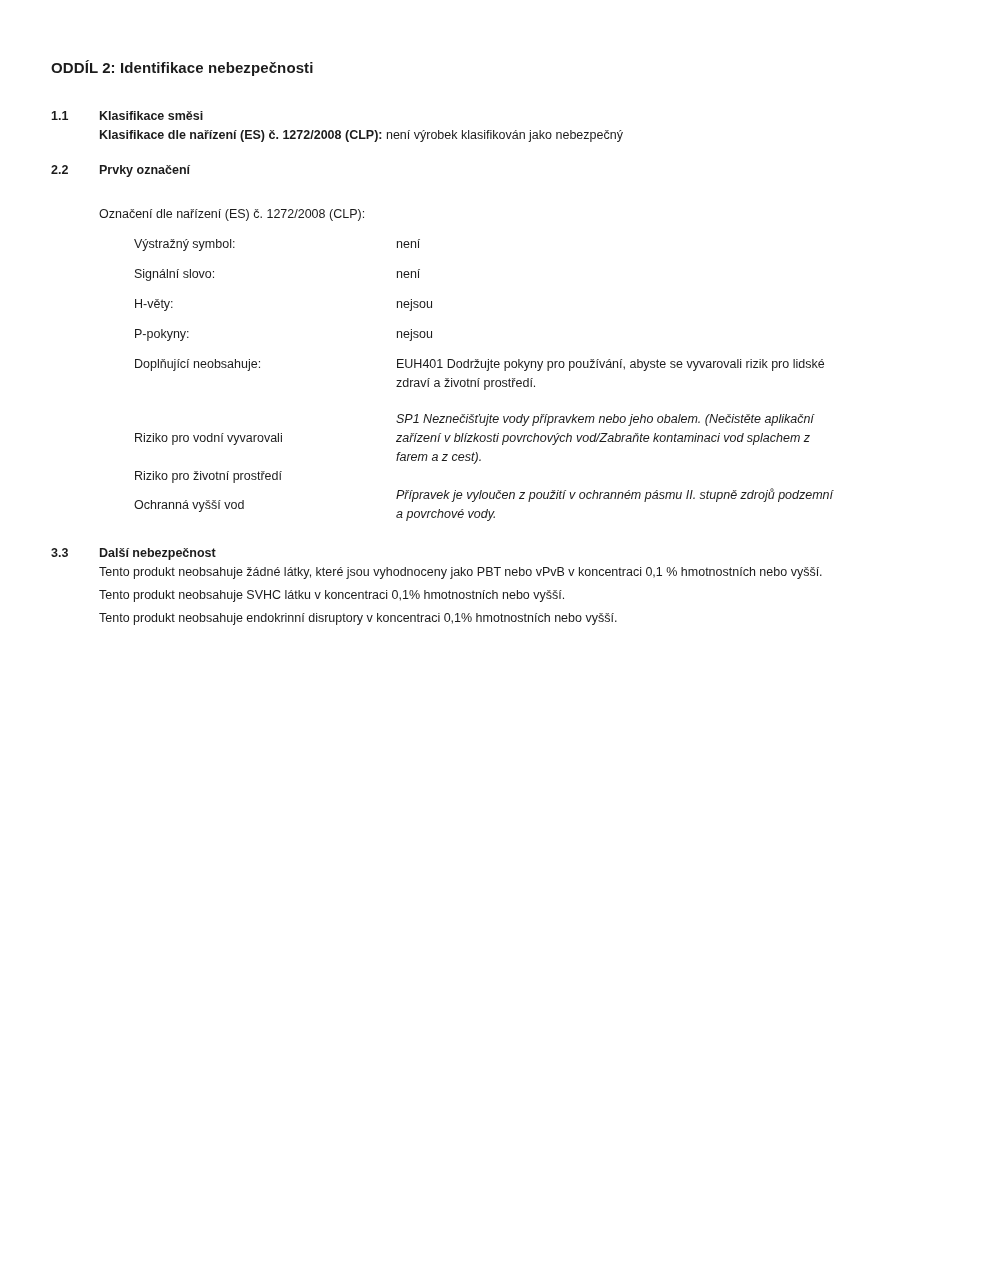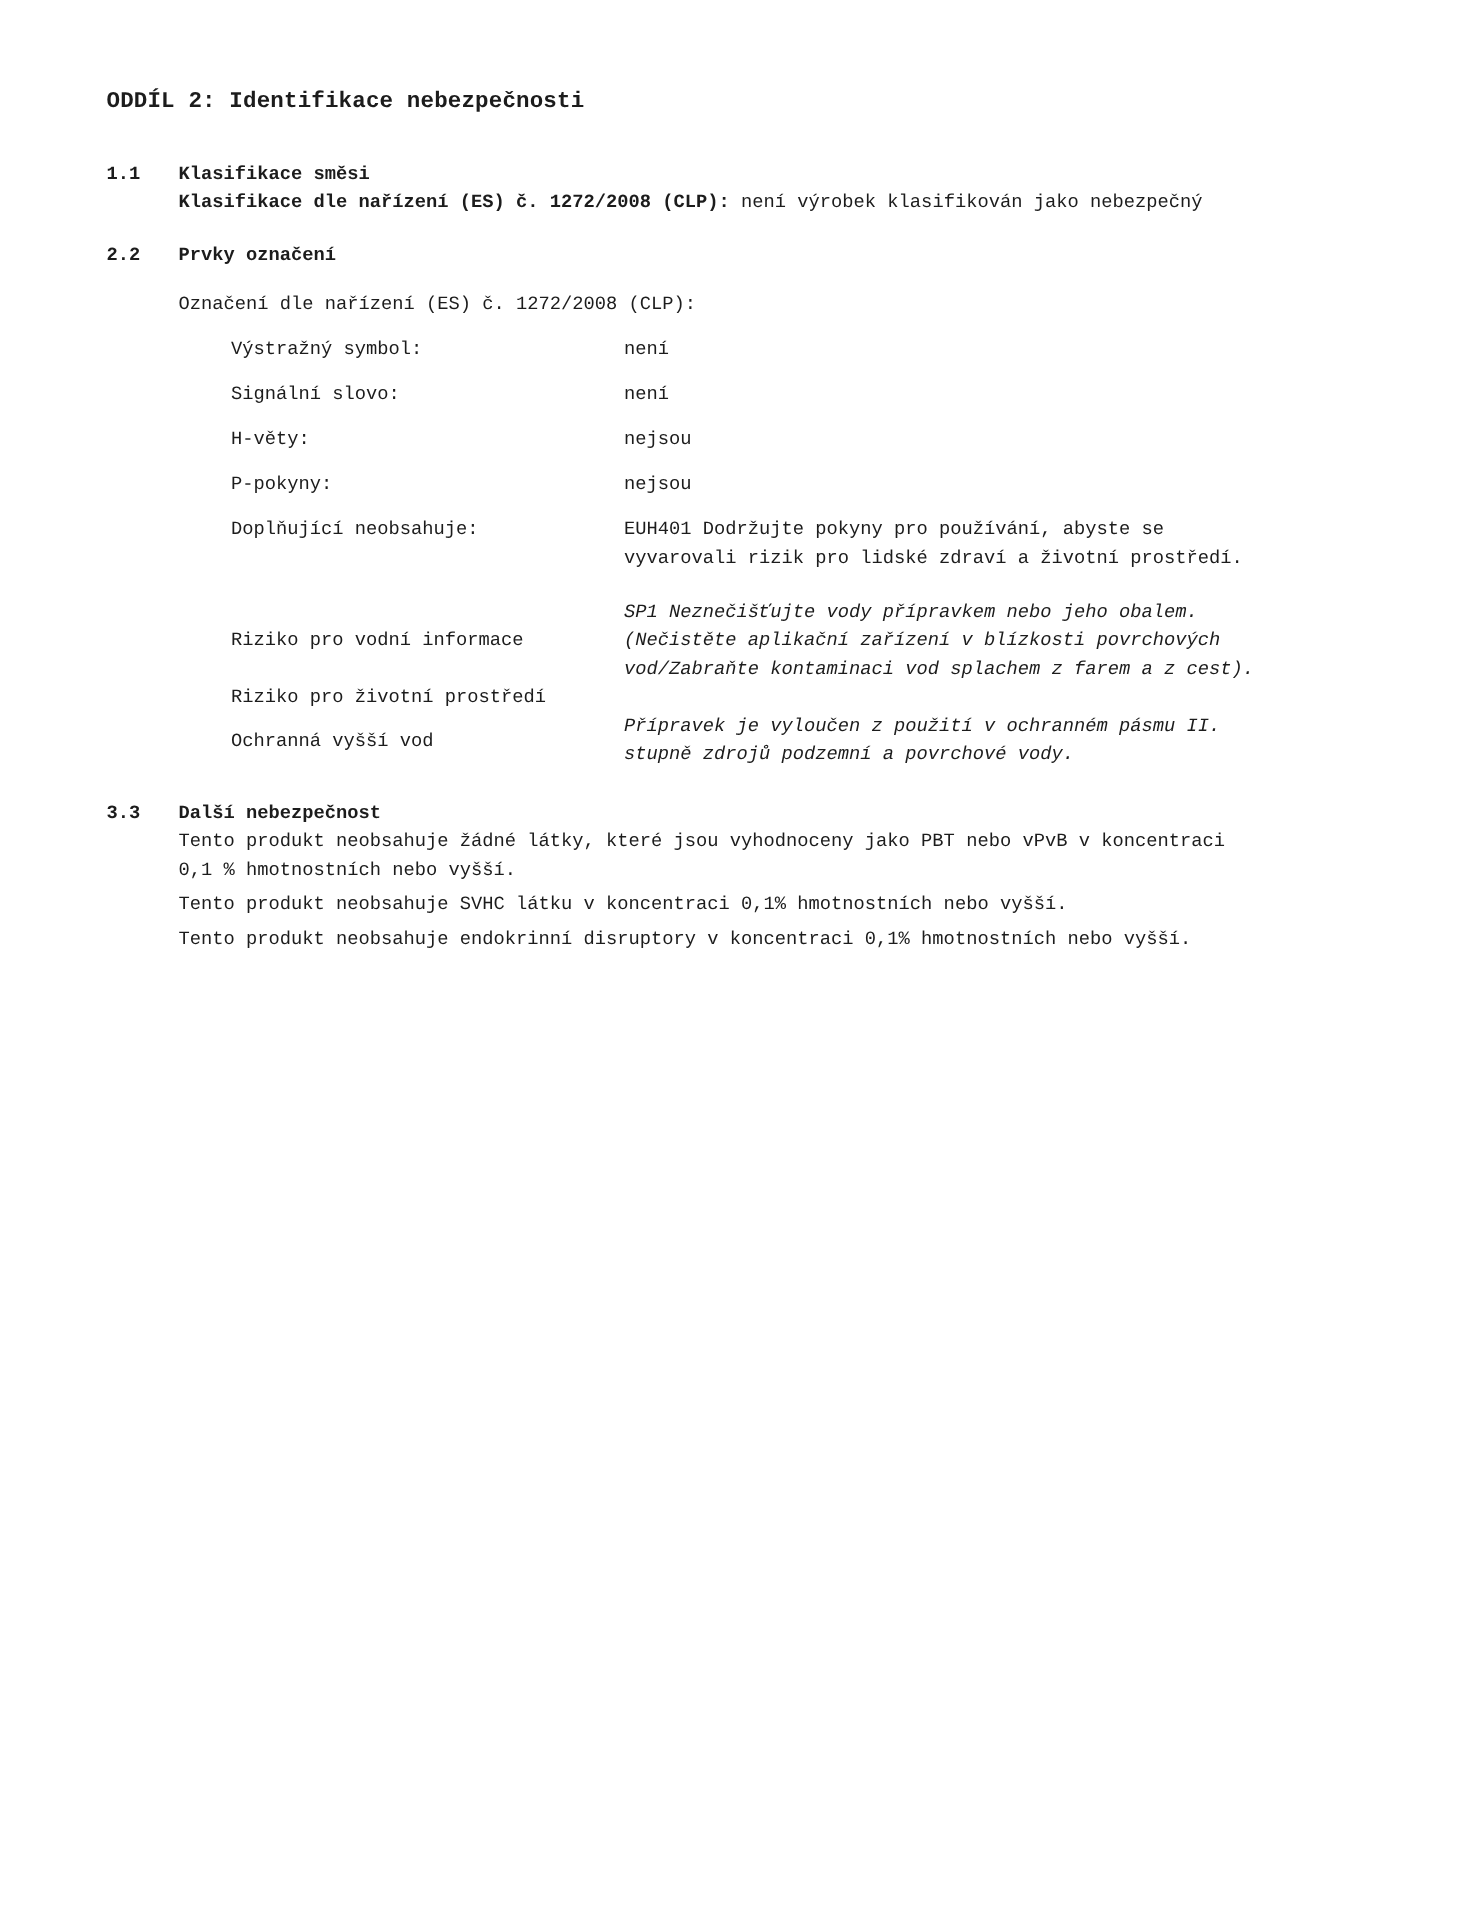--- a/index.html
+++ b/index.html
@@ -8,24 +8,23 @@
     width: 989px;
     height: 1280px;
     font-family: "Liberation Sans", "DejaVu Sans", sans-serif;
     color: #1c1c1c;
     overflow: hidden;
   }
   .page {
     width: 905px;
     height: 1280px;
     background: #ffffff;
-    padding: 58px 64px 0 71px;
+    padding: 58px 64px 0 51px;
     font-size: 12.5px;
     line-height: 19px;
-    font-family: Liberation Mono, monospace;
   }
   .doc-title {
     font-size: 15px;
     font-weight: bold;
     margin-bottom: 30px;
     letter-spacing: 0.1px;
   }
   .section { margin-bottom: 16px; }
   .section-head {
     display: flex;
@@ -34,21 +33,21 @@
   .section-num {
     width: 48px;
     flex: 0 0 48px;
     font-weight: bold;
   }
   .section-body {
     margin-left: 48px;
   }
   .bold { font-weight: bold; }
   .mix-line { margin-top: 0; }
-  .intro-line { margin-bottom: 11px; margin-top: 14px; }
+  .intro-line { margin-bottom: 11px; margin-top: 25px; }
   .rows { }
   .row {
     display: flex;
     margin-bottom: 11px;
     margin-left: 35px;
   }
   .row-label {
     flex: 0 0 262px;
     width: 262px;
   }
@@ -112,21 +111,21 @@
           <div class="row-label">P-pokyny:</div>
           <div class="row-value">nejsou</div>
         </div>
 
         <div class="row">
           <div class="row-label">Doplňující neobsahuje:</div>
           <div class="row-value">EUH401 Dodržujte pokyny pro používání, abyste se vyvarovali rizik pro lidské zdraví a životní prostředí.</div>
         </div>
 
         <div class="row tight first-tight">
-          <div class="row-label">Riziko pro vodní informace</div>
+          <div class="row-label">Riziko pro vodní vyvarovali</div>
           <div class="row-value">SP1 Neznečišťujte vody přípravkem nebo jeho obalem. (Nečistěte aplikační zařízení v blízkosti povrchových vod/Zabraňte kontaminaci vod splachem z farem a z cest).</div>
         </div>
 
         <div class="row tight">
           <div class="row-label">Riziko pro životní prostředí</div>
         </div>
 
         <div class="row tight">
           <div class="row-label">Ochranná vyšší vod</div>
           <div class="row-value">Přípravek je vyloučen z použití v ochranném pásmu II. stupně zdrojů podzemní a povrchové vody.</div>

